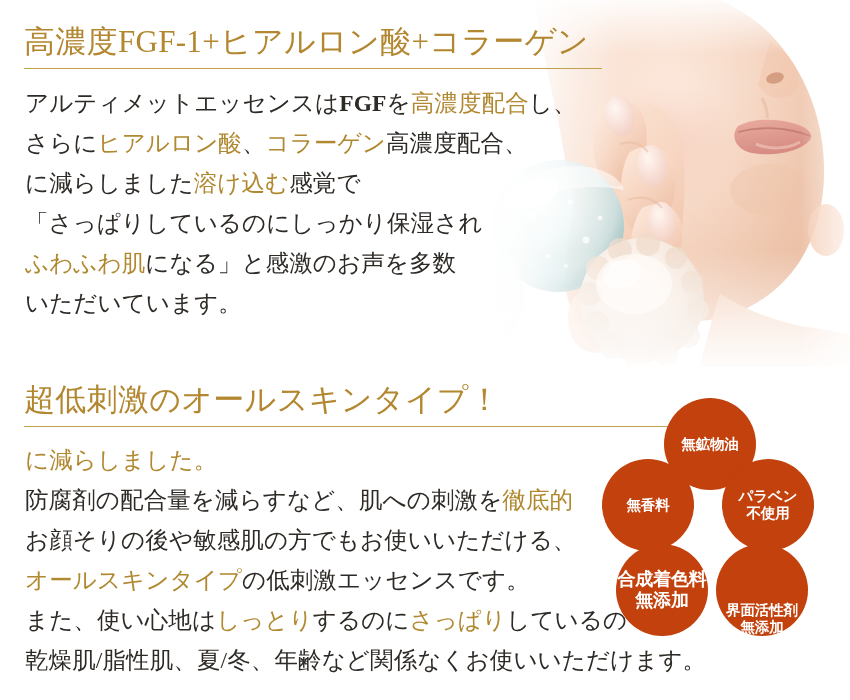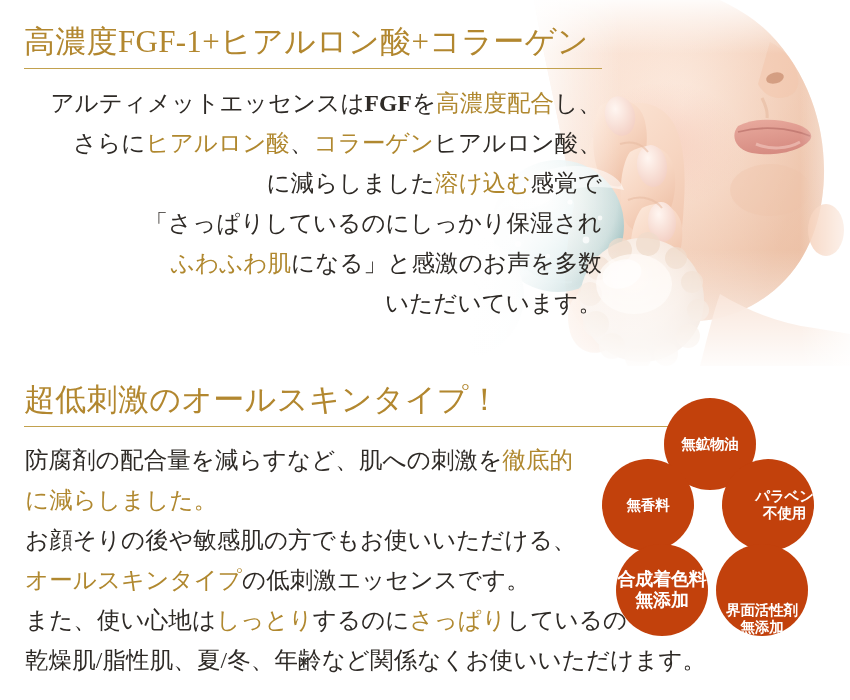--- a/index.html
+++ b/index.html
@@ -95,21 +95,21 @@
     margin: 0;
     padding: 12px 0 0 25px;
     font-family: "Liberation Serif", "DejaVu Serif", serif;
     font-size: 23.5px;
     line-height: 40px;
     color: #2e2a26;
     letter-spacing: 0.005em;
     position: relative;
     z-index: 2;
   }
-  #body-essence { padding-top: 14px; text-align: right; }
+  #body-essence { padding-top: 14px; }
   #body-skin    { padding-top: 13px; }
 
   .section-body .ln { display: block; white-space: nowrap; }
 
   .hl { color: #b0882f; }
   .bold { font-weight: 700; color: #2e2a26; }
 
   
   #badge-cluster {
     position: absolute;
@@ -130,21 +130,21 @@
     text-align: center;
     font-family: Liberation Sans, sans-serif;
     font-weight: 700;
     letter-spacing: -0.01em;
   }
   .badge .badge-text { display: block; line-height: 1.16; }
 
   
   #badge-mineral  { left: 68px;  top: 0px;   width: 92px; height: 92px; font-size: 14.5px; }
   #badge-fragrance{ left: 6px;   top: 61px;  width: 92px; height: 92px; font-size: 14.5px; }
-  #badge-paraben  { left: 126px; top: 61px;  width: 92px; height: 92px; font-size: 14.5px; justify-content: flex-end; }
+  #badge-paraben  { left: 126px; top: 61px;  width: 92px; height: 92px; font-size: 14.5px; }
   #badge-colorant { left: 20px;  top: 146px; width: 92px; height: 92px; font-size: 18px; }
   #badge-surfact  { left: 120px; top: 146px; width: 92px; height: 92px; font-size: 14.5px; align-items: flex-end; }
 </style>
 </head>
 <body>
 
 <div id="page">
 
   <div class="hero-photo">
     <svg viewBox="0 0 380 372" xmlns="http://www.w3.org/2000/svg" aria-hidden="true">
@@ -300,34 +300,34 @@
   <div class="photo-fade-top"></div>
   <div class="photo-fade-left"></div>
   <div class="photo-fade-bottom"></div>
   <div class="photo-fade-right"></div>
 
   <section class="section" id="section-essence">
     <h2 class="section-heading">高濃度FGF-1+ヒアルロン酸+コラーゲン</h2>
     <div class="heading-rule" id="rule-essence"></div>
     <div class="section-body" id="body-essence">
         <span class="ln"><span>アルティメットエッセンスは</span><span class="bold">FGF</span><span>を</span><span class="hl">高濃度配合</span><span>し、</span></span>
-        <span class="ln"><span>さらに</span><span class="hl">ヒアルロン酸</span><span>、</span><span class="hl">コラーゲン</span><span>ヒアルロン酸、</span></span>
+        <span class="ln"><span>さらに</span><span class="hl">ヒアルロン酸</span><span>、</span><span class="hl">コラーゲン</span><span>高濃度配合、</span></span>
         <span class="ln"><span>に減らしました</span><span class="hl">溶け込む</span><span>感覚で</span></span>
         <span class="ln"><span>「さっぱりしているのにしっかり保湿され</span></span>
         <span class="ln"><span class="hl">ふわふわ肌</span><span>になる」と感激のお声を多数</span></span>
         <span class="ln"><span>いただいています。</span></span>
       </div>
   </section>
 
   <section class="section" id="section-skin">
     <h2 class="section-heading">超低刺激のオールスキンタイプ！</h2>
     <div class="heading-rule" id="rule-skin"></div>
     <div class="section-body" id="body-skin">
+        <span class="ln"><span class="hl">に減らしました。</span></span>
         <span class="ln"><span>防腐剤の配合量を減らすなど、肌への刺激を</span><span class="hl">徹底的</span></span>
-        <span class="ln"><span class="hl">に減らしました。</span></span>
         <span class="ln"><span>お顔そりの後や敏感肌の方でもお使いいただける、</span></span>
         <span class="ln"><span class="hl">オールスキンタイプ</span><span>の低刺激エッセンスです。</span></span>
         <span class="ln"><span>また、使い心地は</span><span class="hl">しっとり</span><span>するのに</span><span class="hl">さっぱり</span><span>しているので、</span></span>
         <span class="ln"><span>乾燥肌/脂性肌、夏/冬、年齢など関係なくお使いいただけます。</span></span>
       </div>
   </section>
 
   <div id="badge-cluster">
     <div class="badge" id="badge-mineral">
         <span class="badge-text">無鉱物油</span>

